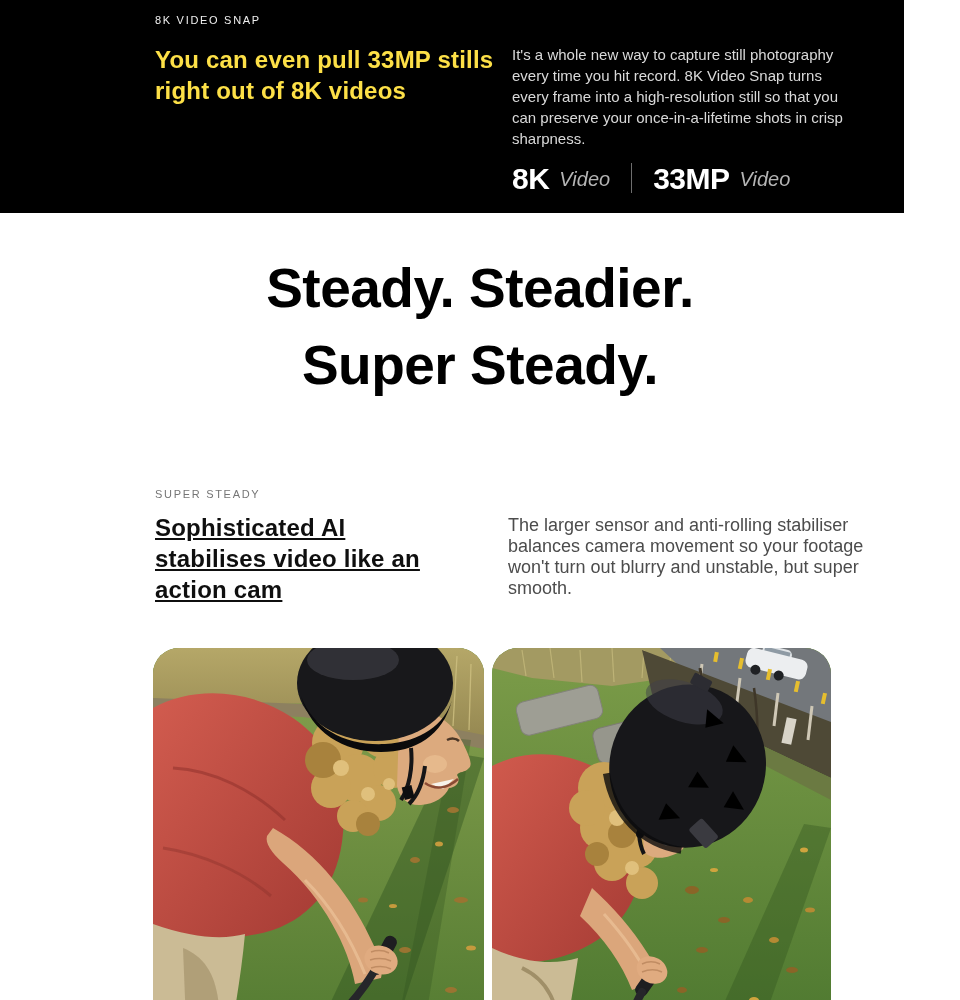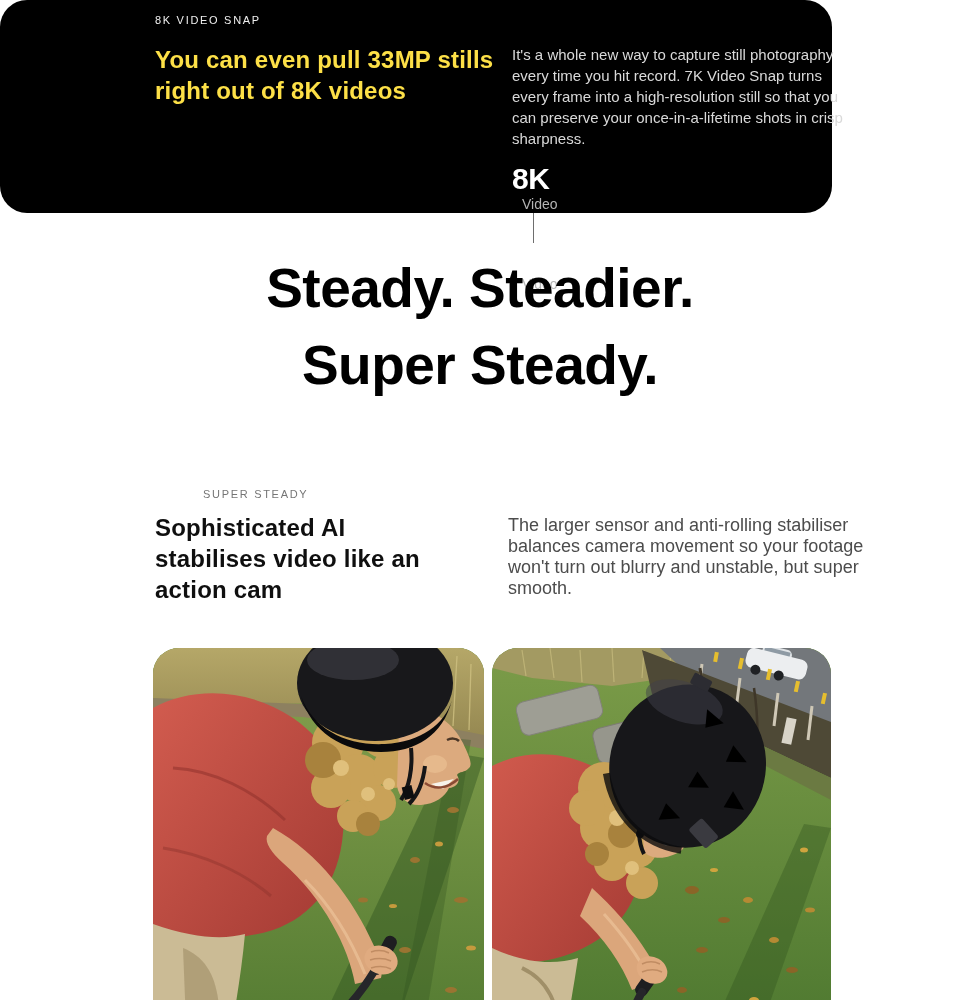--- a/index.html
+++ b/index.html
@@ -1,64 +1,64 @@
 <!DOCTYPE html>
 <html><head>
 <meta charset="utf-8">
 <style>
   * { margin:0; padding:0; box-sizing:border-box; }
   html,body { width:960px; height:1000px; overflow:hidden; background:#fff;
               font-family:"Liberation Sans", sans-serif; }
   #page { position:relative; width:960px; height:1000px; background:#fff; }
 
   
-  .black-band { position:absolute; left:0; top:0; width:832px; height:213px; background:#000;border-radius:27px; }
+  .black-band { position:absolute; left:0; top:0; width:904px; height:213px; background:#000; }
   .vs-eyebrow { position:absolute; left:155px; top:14px; font-size:11px; letter-spacing:1.7px;
                 color:#f0f0f0; font-weight:400; white-space:pre-line; }
   .vs-heading { position:absolute; left:155px; top:44px; font-size:24px; line-height:31px;
                 font-weight:700; color:#fde047; white-space:pre-line; letter-spacing:0.2px; }
   .vs-body    { position:absolute; left:512px; top:44px; width:380px; font-size:15px;
                 line-height:21px; color:#d9d9d9; white-space:pre-line; }
-  .specs-row  { position:absolute; left:512px; top:162px; display:flex; align-items:flex-start;flex-direction:column; }
+  .specs-row  { position:absolute; left:512px; top:162px; display:flex; align-items:center; }
   .spec-value { font-size:30px; font-weight:700; color:#ffffff; letter-spacing:-0.5px; }
-  .spec-label { font-size:14px; color:#b4b4b4; margin-left:10px; }
+  .spec-label { font-size:20px; color:#b4b4b4; margin-left:10px;font-style:italic; }
   .spec-divider { width:1px; height:30px; background:#6e6e6e; margin:0 21px;
                   align-self:flex-start; transform:translateY(1px); }
 
   
   .hero-heading { position:absolute; left:0; top:250px; width:960px; text-align:center;
                   font-size:55px; line-height:77px; font-weight:700; color:#000;
                   letter-spacing:-0.5px; white-space:pre-line; }
 
   
   .ss-eyebrow { position:absolute; left:155px; top:488px; font-size:11px; letter-spacing:1.7px;
-                color:#757575; font-weight:400; white-space:pre-line;margin-left:48px; }
+                color:#757575; font-weight:400; white-space:pre-line; }
   .ss-heading { position:absolute; left:155px; top:512px; font-size:24px; line-height:31px;
-                font-weight:700; color:#0f0f0f; white-space:pre-line; letter-spacing:0.2px; }
+                font-weight:700; color:#0f0f0f; white-space:pre-line; letter-spacing:0.2px;text-decoration:underline; }
   .ss-body    { position:absolute; left:508px; top:515px; width:380px; font-size:18px;
                 line-height:21px; color:#4c4c4c; white-space:pre-line; }
 
   
   .photos { position:absolute; left:153px; top:648px; display:flex; gap:8px; }
   .photo  { width:331px; height:352px; border-radius:26px 26px 0 0; overflow:hidden;
             background:#5d833a; }
   .photo.right { width:339px; }
   .photo svg { display:block; }
 </style>
 </head>
 <body>
 
 <div id="page">
 
   <section class="black-band">
     <div class="vs-eyebrow">8K VIDEO SNAP</div>
     <h2 class="vs-heading">You can even pull 33MP stills
 right out of 8K videos</h2>
     <p class="vs-body">It's a whole new way to capture still photography
-every time you hit record. 7K Video Snap turns
+every time you hit record. 8K Video Snap turns
 every frame into a high-resolution still so that you
 can preserve your once-in-a-lifetime shots in crisp
 sharpness.</p>
 
     <div class="specs-row">
       <span class="spec-value">8K</span>
       <span class="spec-label">Video</span>
       <span class="spec-divider"></span>
       <span class="spec-value">33MP</span>
       <span class="spec-label">Video</span>

